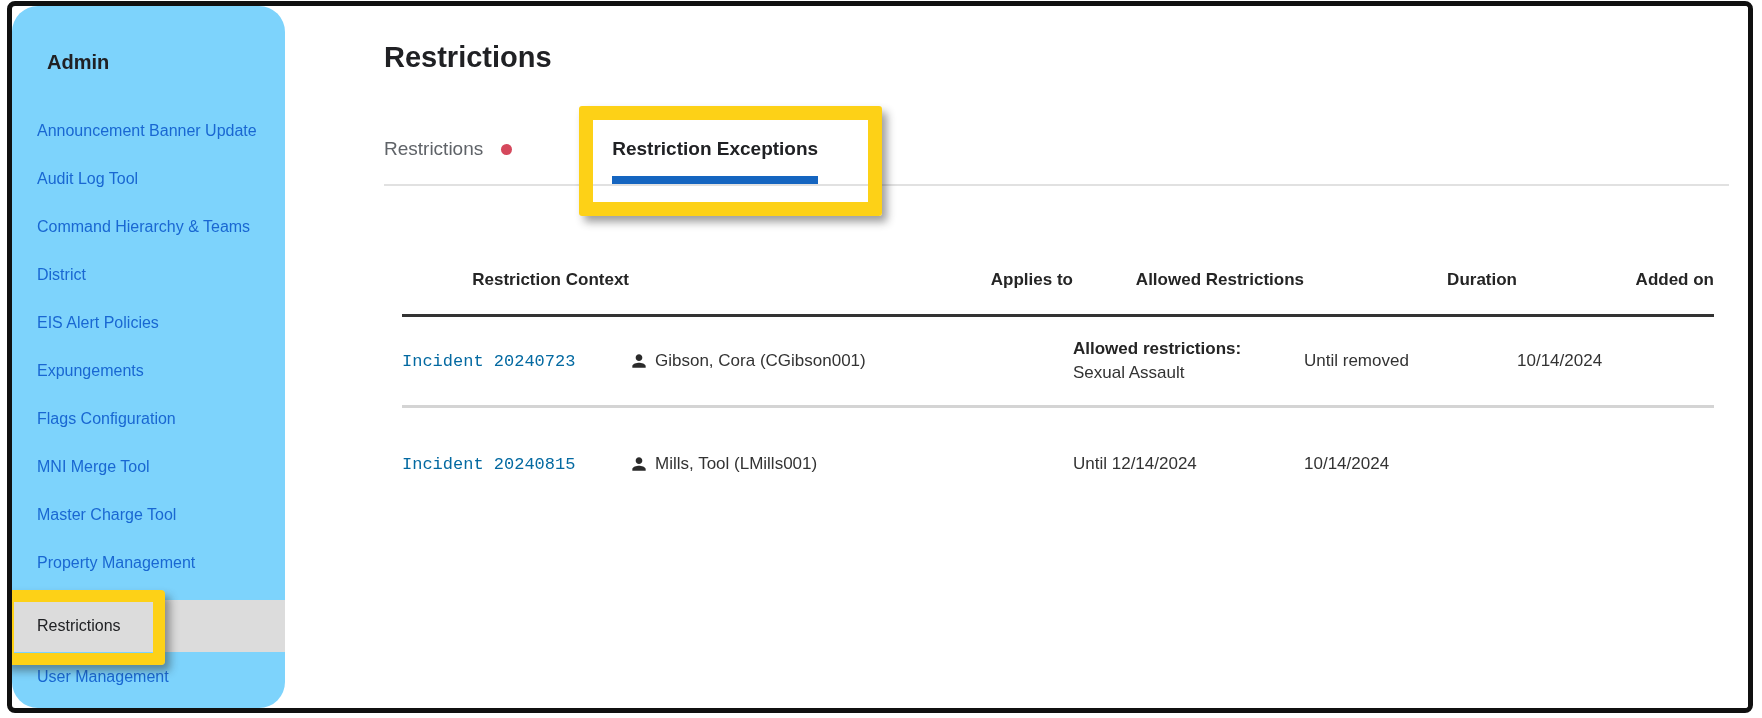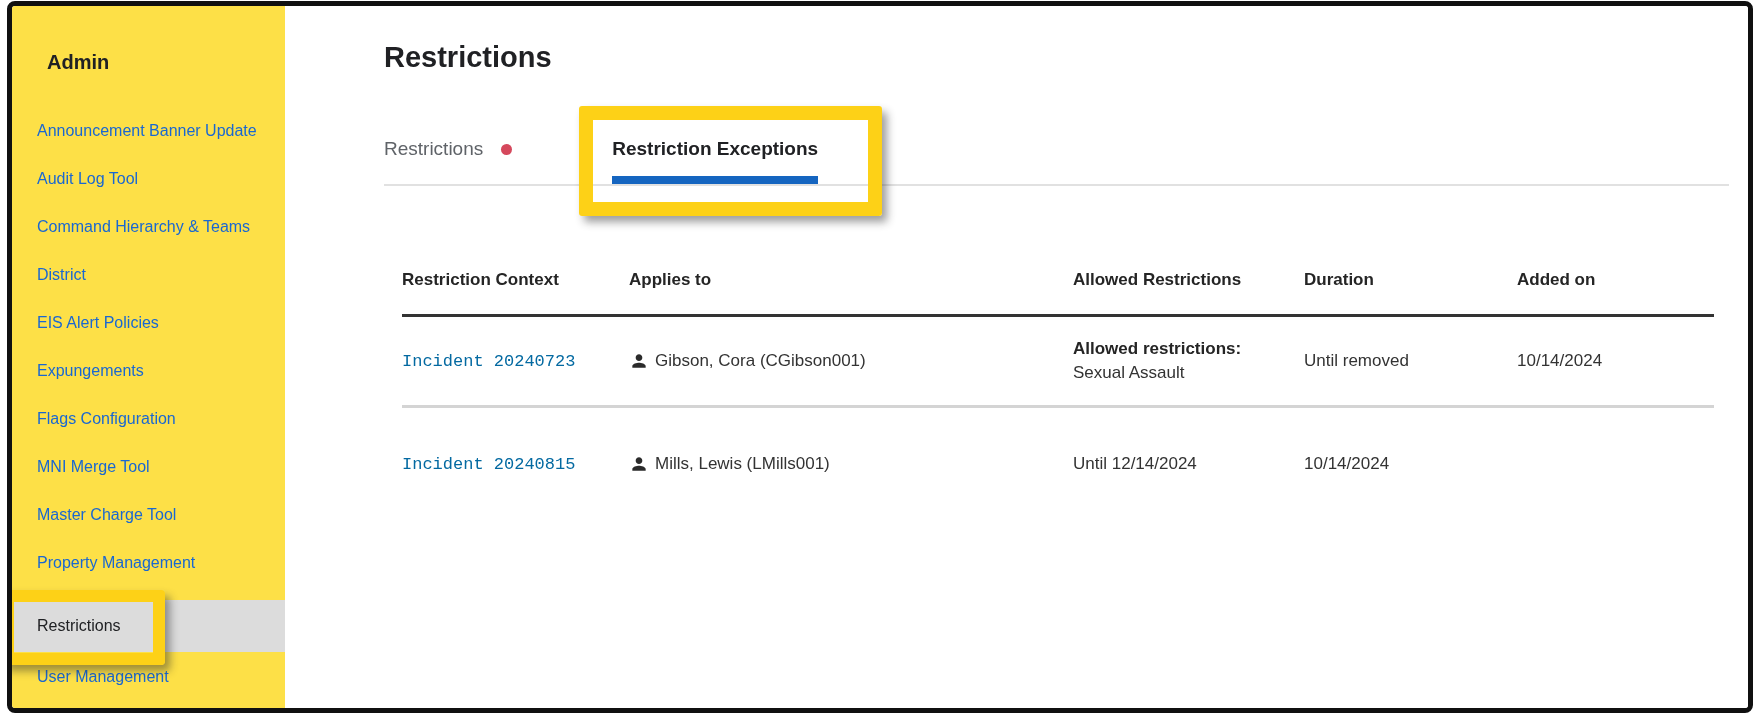--- a/index.html
+++ b/index.html
@@ -7,22 +7,22 @@
   body { position: relative; overflow: hidden; }
 
   .frame {
     position: absolute; left: 7px; top: 1px; width: 1746px; height: 712px;
     border: 5px solid #101010; border-radius: 8px; overflow: hidden;
     display: flex; background: #ffffff;
   }
 
   
   .sidebar {
-    width: 273px; min-width: 273px; background: #fde047;
-    padding-top: 44px; position: relative; overflow: visible;
+    width: 273px; min-width: 273px; background: #7dd3fc;
+    padding-top: 44px; position: relative; overflow: visible; border-radius: 26px;
   }
   .sidebar-title {
     font-size: 20px; font-weight: 700; color: #202124;
     padding-left: 35px; line-height: 24px;
   }
   .nav { list-style: none; margin-top: 46px; }
   .nav li {
     padding: 0 25px; margin-bottom: 27px;
     font-size: 16px; line-height: 21px; color: #1967d2; cursor: pointer; margin-top: 9px;
   }
@@ -58,21 +58,21 @@
     position: absolute; left: 0; right: 0; bottom: 0; height: 8px; background: #1565c0;
   }
 
   
   .table { margin-left: 18px; width: 1312px; }
   .trow {
     display: grid;
     grid-template-columns: 227px 444px 231px 213px 197px;
     align-items: center;
   }
-  .thead { padding: 84px 0 24px 0; border-bottom: 3px solid #333333; align-items: end; }
+  .thead { padding: 84px 0 24px 0; border-bottom: 3px solid #333333; align-items: end; text-align: right; }
   .thead .th { font-size: 17px; font-weight: 700; color: #252525; line-height: 20px; }
   .tbody-row1 { min-height: 91px; border-bottom: 3px solid #d4d4d4; }
   .tbody-row2 { min-height: 112px; }
   .td { font-size: 17px; color: #333333; line-height: 24px; }
   .td a, .link { color: #0369a1; text-decoration: none; cursor: pointer; font-family: Liberation Mono, monospace; }
   .applies { display: flex; align-items: center; gap: 6px; }
   .person-ic { width: 20px; height: 20px; flex: 0 0 20px; fill: #2b2b2b; }
   .allowed-label { font-weight: 700; color: #252525; display: block; }
 </style>
 </head>
@@ -144,20 +144,20 @@
       </div>
 
       <div class="trow tbody-row2">
         <div class="td">
           <span class="link">Incident 20240815</span>
         </div>
         <div class="td applies">
           <svg class="person-ic" viewBox="0 0 24 24">
             <path d="M12 12c2.21 0 4-1.79 4-4s-1.79-4-4-4-4 1.79-4 4 1.79 4 4 4zm0 2c-2.67 0-8 1.34-8 4v2h16v-2c0-2.66-5.33-4-8-4z"></path>
           </svg>
-          <span>Mills, Lewis (LMills001)</span>
+          <span>Mills, Tool (LMills001)</span>
         </div>
         <div class="td">Until 12/14/2024</div>
         <div class="td">10/14/2024</div>
       </div>
     </div>
   </main>
 </div>
 
 </body></html>

